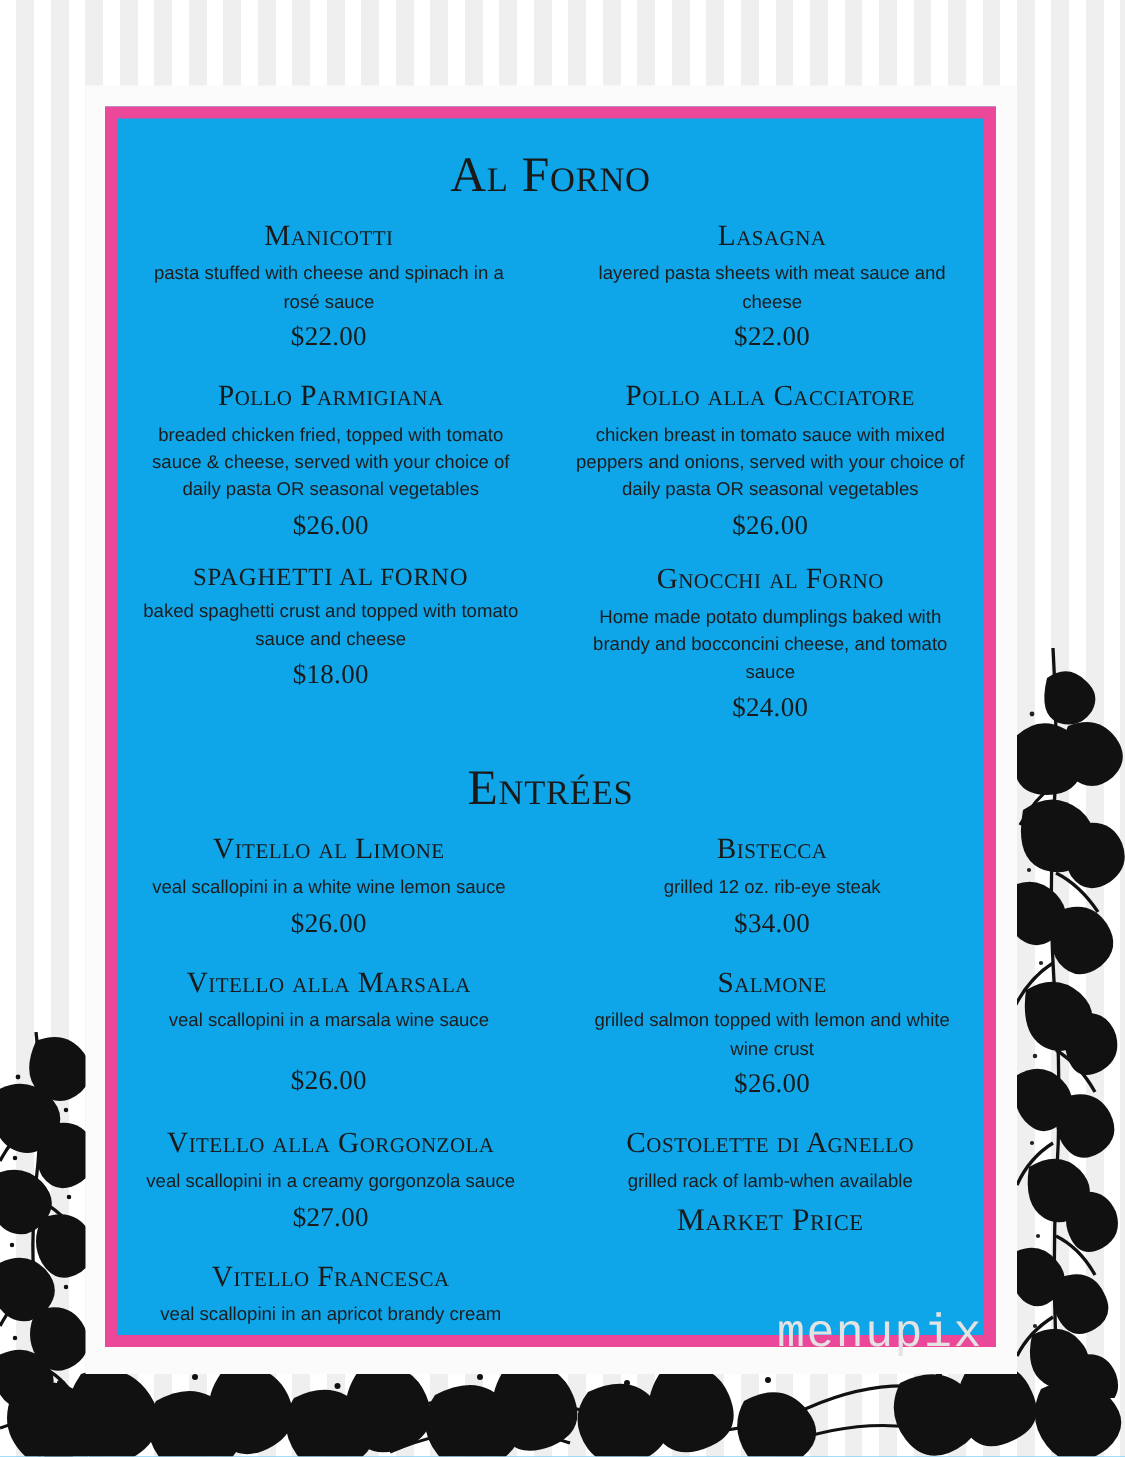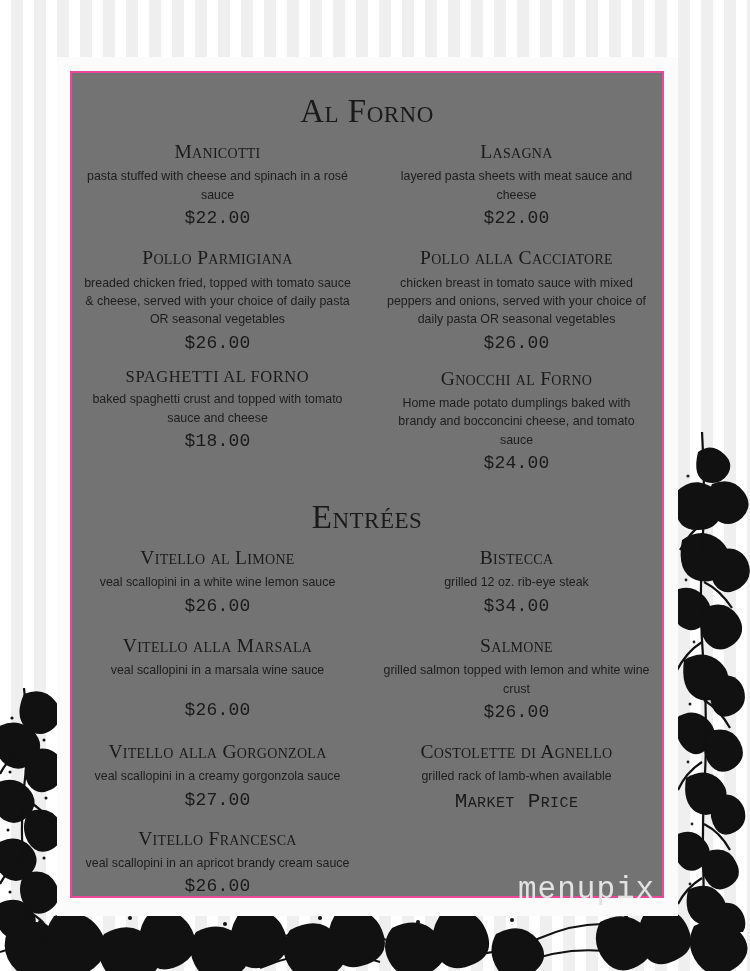--- a/index.html
+++ b/index.html
@@ -38,22 +38,22 @@
   #card {
     position: absolute;
     left: 57px; top: 57px;
     width: 621px; height: 859px;
     background: #fbfbfb;
   }
   #card-border {
     position: absolute;
     left: 70px; top: 71px;
     width: 594px; height: 827px;
-    border: 2px solid #ec4899;
-    background: #737373;
+    border: 8px solid #ec4899;
+    background: #0ea5e9;
     box-sizing: border-box;
     overflow: hidden;
   }
 
   .menu-inner {
     position: relative;
     width: 100%;
     height: 100%;
     padding: 0;
     box-sizing: border-box;
@@ -98,33 +98,33 @@
     letter-spacing: 0.6px;
   }
   .dish-desc {
     font-family: "Liberation Sans", sans-serif;
     font-size: 12.4px;
     line-height: 1.48;
     color: #1d1d1d;
     margin: 0 0 4px 0;
   }
   .dish-price {
-    font-family: Liberation Mono, monospace;
+    font-family: Liberation Serif, serif;
     font-size: 18px;
     color: #1a1a1a;
     letter-spacing: 0.2px;
   }
   .dish-price.market {
     font-variant: small-caps;
     font-size: 21px;
     letter-spacing: 0.4px;
   }
   .dish.spacer-price .dish-price { display: block; margin-top: 20px; }
 
-  .row-gap-1 { margin-bottom: 18px; }
+  .row-gap-1 { margin-bottom: 18px; gap: 13px; }
   .row-gap-2 { margin-bottom: 14px; }
   .row-gap-3 { margin-bottom: 6px; }
 
   
   #watermark {
     position: absolute;
     left: 518px; top: 872px;
     font-family: Liberation Mono, monospace;
     font-size: 31px;
     letter-spacing: 1px;

